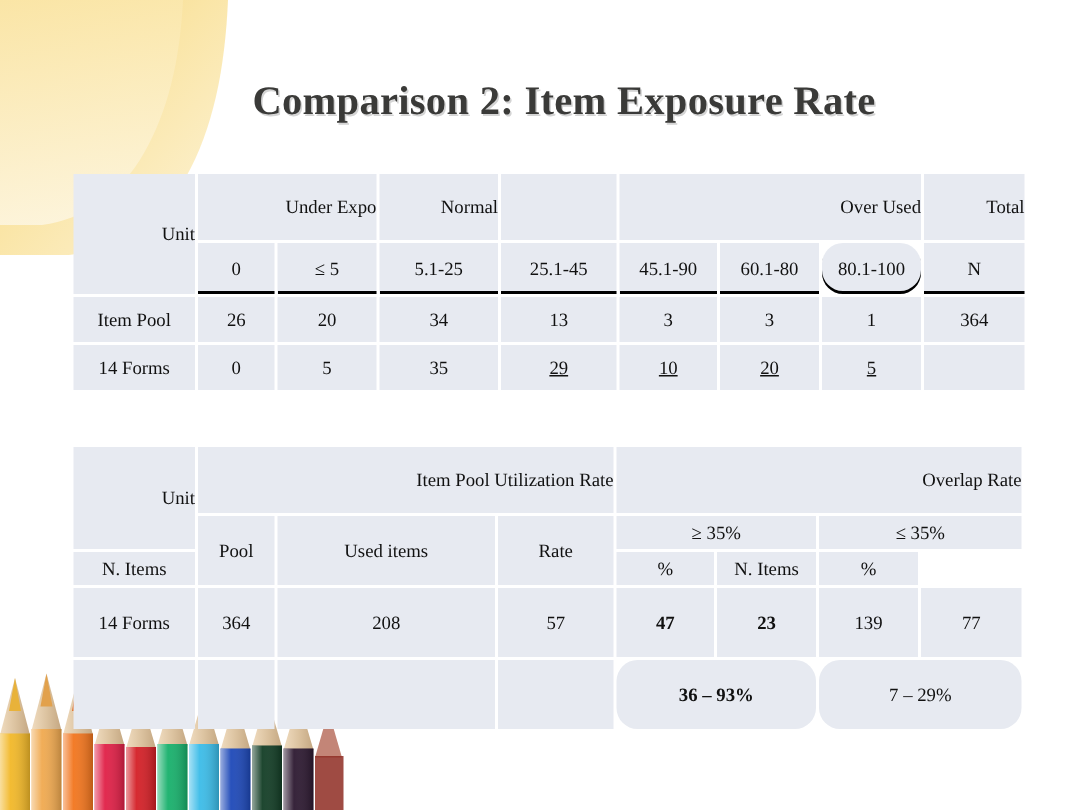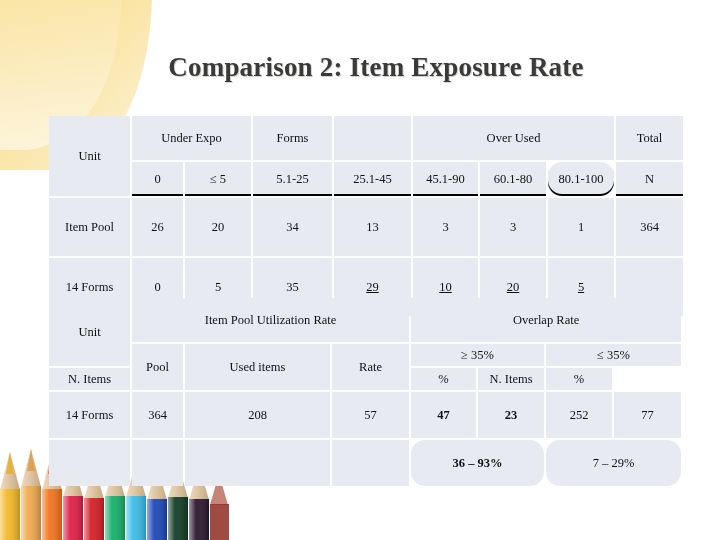--- a/index.html
+++ b/index.html
@@ -52,24 +52,24 @@
   #table-rates    { top: 296px; }
 
   .tbl td {
     background: #e7eaf1;
     font-family: "Liberation Serif", serif;
     font-size: 12.5px;
     color: #111111;
     text-align: center;
     vertical-align: middle;
     padding: 0;
-    height: 58px;
+    height: 30px;
     line-height: 1.15;
   }
-  .tbl td.h { height: 44px; }
+  .tbl td.h { height: 44px; text-align: right; }
   .tbl td.sub { height: 34px; }
   .tbl td.thin { height: 22px; }
   .tbl td.tall { height: 46px; }
 
   .rule-under {
     box-shadow: inset 0 -2px 0 0 #000000;
   }
 
   .red      { color: #9e1b1b; text-decoration: underline; }
   .red-bold { color: #9e1b1b; font-weight: bold; }
@@ -191,21 +191,21 @@
       <col style="width:77px">
       <col style="width:65px">
     <col style="width:66px">
       <col style="width:66px">
       <col style="width:67px">
   </colgroup>
   <tbody>
     <tr>
       <td class="h" rowspan="2">Unit</td>
       <td class="h" colspan="2">Under Expo</td>
-      <td class="h">Forms</td>
+      <td class="h">Normal</td>
       <td class="h"></td>
       <td class="h" colspan="3">Over Used</td>
       <td class="h">Total</td>
     </tr>
     <tr>
       <td class="sub rule-under">0</td>
       <td class="sub rule-under">≤ 5</td>
       <td class="sub rule-under">5.1-25</td>
       <td class="sub rule-under">25.1-45</td>
       <td class="sub rule-under">45.1-90</td>
@@ -271,21 +271,21 @@
       <td class="thin">%</td>
     </tr>
 
     <tr>
       <td class="tall">14 Forms</td>
       <td class="tall">364</td>
       <td class="tall">208</td>
       <td class="tall">57</td>
       <td class="tall red-bold">47</td>
       <td class="tall red-bold">23</td>
-      <td class="tall">252</td>
+      <td class="tall">139</td>
       <td class="tall">77</td>
     </tr>
 
     <tr>
       <td class="tall"></td>
       <td class="tall"></td>
       <td class="tall"></td>
       <td class="tall"></td>
       <td class="tall red-bold nowrap" colspan="2">36 – 93%</td>
       <td class="tall nowrap" colspan="2">7 – 29%</td>

